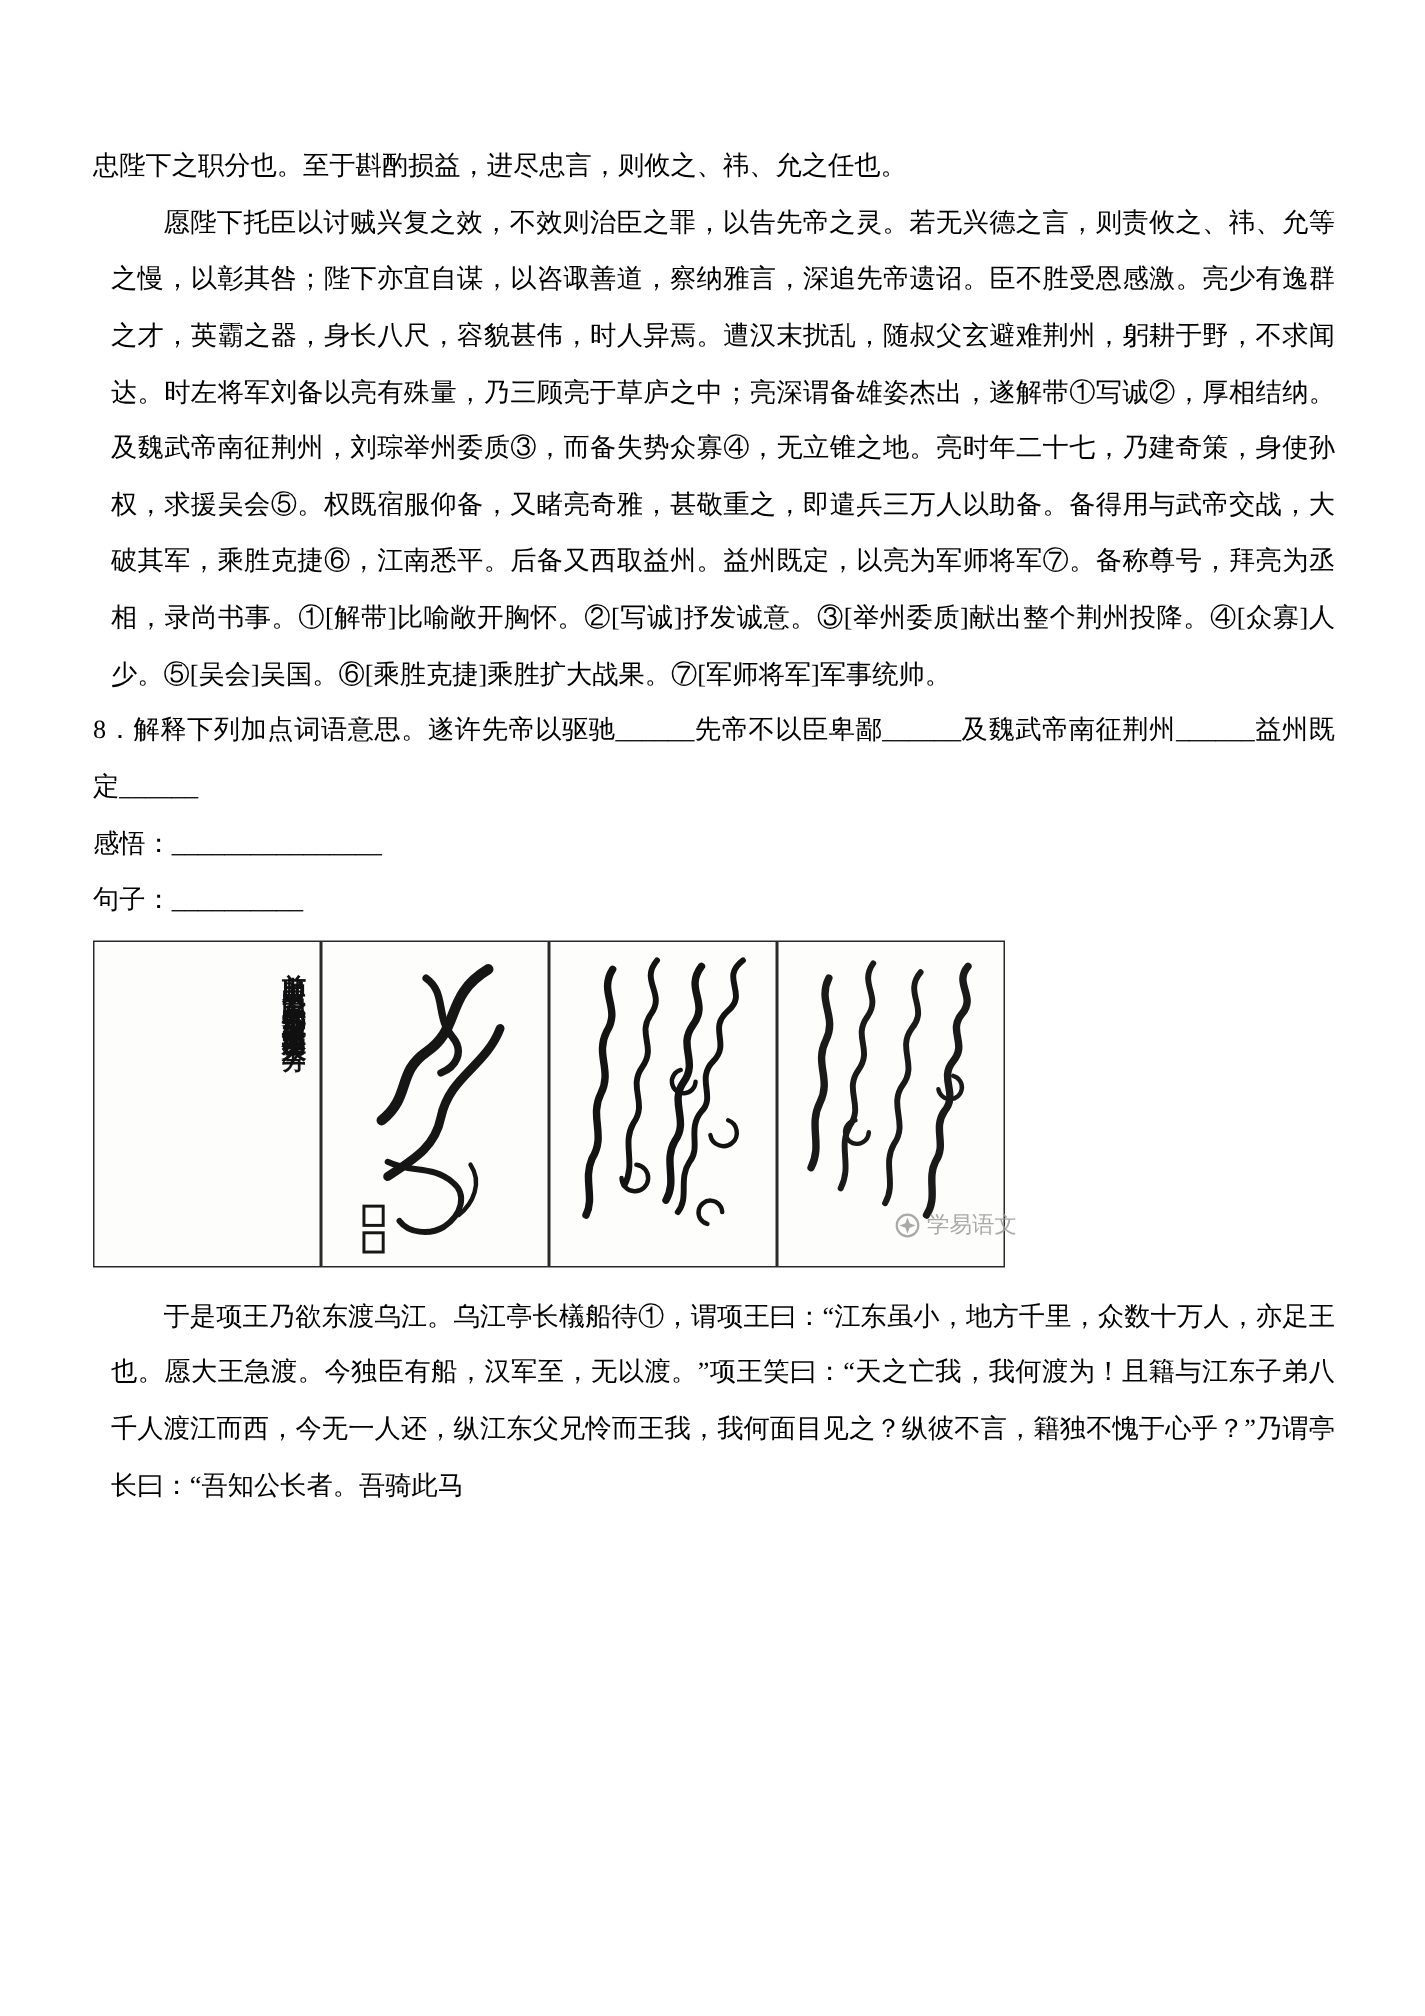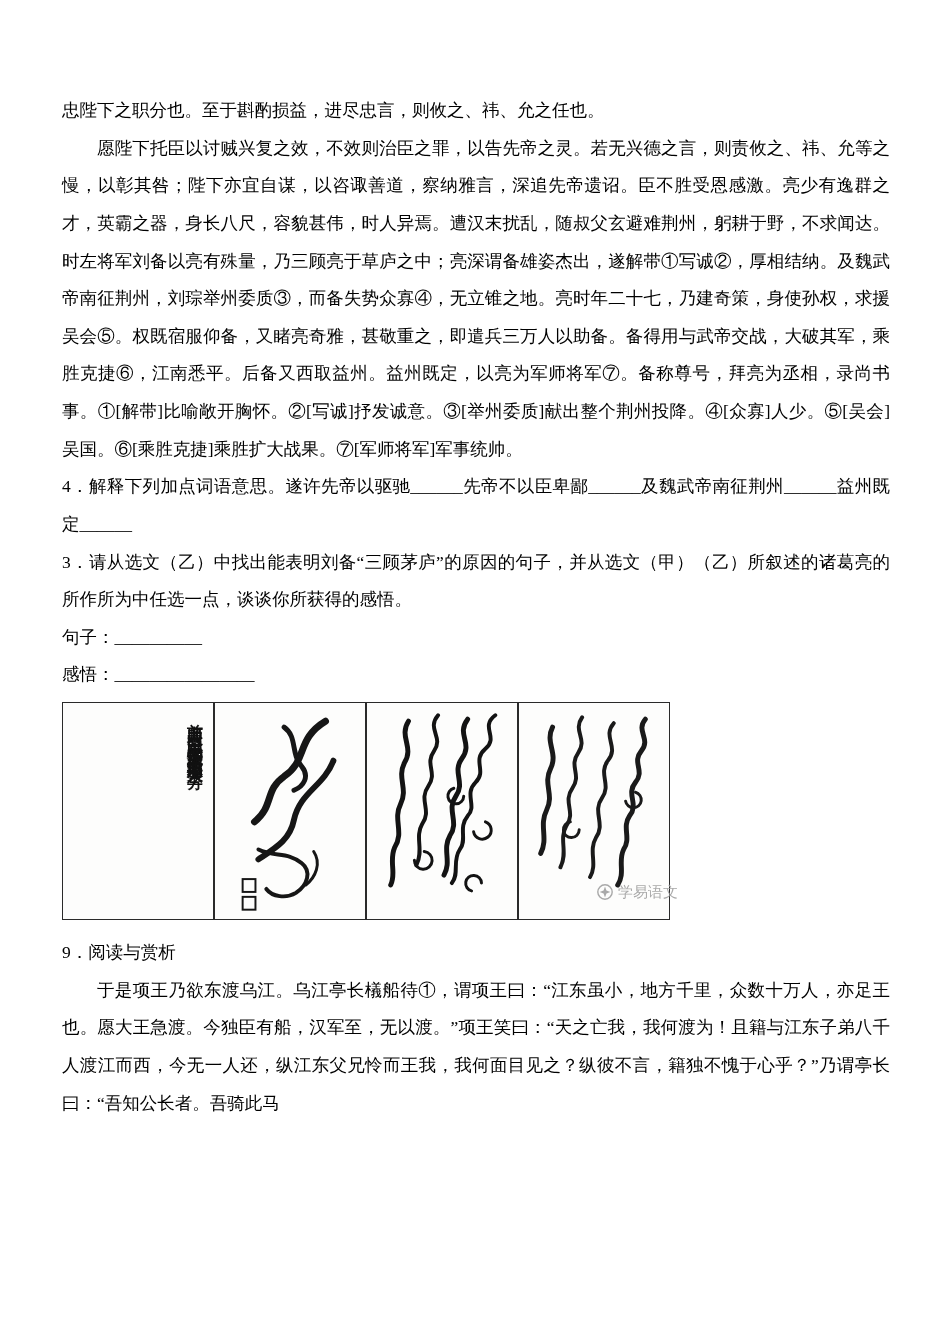--- a/index.html
+++ b/index.html
@@ -9,21 +9,21 @@
     background:#ffffff; color:#000;
     font-family:"Liberation Serif","DejaVu Serif",serif;
   }
   .page {
     width:950px; height:1016px;
     padding:92px 60px 30px 62px;
     font-size:17.5px; line-height:2.15;
     text-align:justify;
   }
   p { margin:0; }
-  .indent { text-indent:2em; }
+  .indent { text-indent:2em;margin-left:12px; }
   .images-row {
     display:flex; gap:0; margin:8px 0 12px 0;
     position:relative; height:220px;
   }
   .calli-box {
     width:152px; height:218px; flex:0 0 auto;
     border:1.5px solid #2a2a2a; background:#fdfdfc;
     position:relative; overflow:hidden;
   }
   .calli-box svg { display:block; width:100%; height:100%; }
@@ -45,28 +45,27 @@
 </style>
 </head>
 <body>
 
 <div class="page">
 
   <p>忠陛下之职分也。至于斟酌损益，进尽忠言，则攸之、祎、允之任也。</p>
 
   <p class="indent">愿陛下托臣以讨贼兴复之效，不效则治臣之罪，以告先帝之灵。若无兴德之言，则责攸之、祎、允等之慢，以彰其咎；陛下亦宜自谋，以咨诹善道，察纳雅言，深追先帝遗诏。臣不胜受恩感激。亮少有逸群之才，英霸之器，身长八尺，容貌甚伟，时人异焉。遭汉末扰乱，随叔父玄避难荆州，躬耕于野，不求闻达。时左将军刘备以亮有殊量，乃三顾亮于草庐之中；亮深谓备雄姿杰出，遂解带①写诚②，厚相结纳。及魏武帝南征荆州，刘琮举州委质③，而备失势众寡④，无立锥之地。亮时年二十七，乃建奇策，身使孙权，求援吴会⑤。权既宿服仰备，又睹亮奇雅，甚敬重之，即遣兵三万人以助备。备得用与武帝交战，大破其军，乘胜克捷⑥，江南悉平。后备又西取益州。益州既定，以亮为军师将军⑦。备称尊号，拜亮为丞相，录尚书事。①[解带]比喻敞开胸怀。②[写诚]抒发诚意。③[举州委质]献出整个荆州投降。④[众寡]人少。⑤[吴会]吴国。⑥[乘胜克捷]乘胜扩大战果。⑦[军师将军]军事统帅。</p>
 
-  <p>4．解释下列加点词语意思。遂许先帝以驱驰______先帝不以臣卑鄙______及魏武帝南征荆州______益州既定______</p>
+  <p>8．解释下列加点词语意思。遂许先帝以驱驰______先帝不以臣卑鄙______及魏武帝南征荆州______益州既定______</p>
 
 
-  <p>3．请从选文（乙）中找出能表明刘备“三顾茅庐”的原因的句子，并从选文（甲）（乙）所叙述的诸葛亮的所作所为中任选一点，谈谈你所获得的感悟。</p>
+
+  <p>感悟：________________</p>
 
   <p>句子：__________</p>
-
-  <p>感悟：________________</p>
 
 
   <div class="images-row">
 
     <div class="calli-box">
       <span class="calli-text">前出师表 臣亮曰先帝创业未半而中道崩殂今天下三分</span>
     </div>
 
     <div class="calli-box">
       <svg viewBox="0 0 152 218">
@@ -109,18 +108,17 @@
     <div class="watermark">
       <svg viewBox="0 0 20 20">
         <circle cx="10" cy="10" r="8" fill="none" stroke="#9b9b9b" stroke-width="1.6"></circle>
         <path d="M10 4 L11.6 8.4 L16 10 L11.6 11.6 L10 16 L8.4 11.6 L4 10 L8.4 8.4 Z" fill="#9b9b9b"></path>
       </svg>
       <span>学易语文</span>
     </div>
 
   </div>
 
-  <p>9．阅读与赏析</p>
 
 
   <p class="indent">于是项王乃欲东渡乌江。乌江亭长檥船待①，谓项王曰：“江东虽小，地方千里，众数十万人，亦足王也。愿大王急渡。今独臣有船，汉军至，无以渡。”项王笑曰：“天之亡我，我何渡为！且籍与江东子弟八千人渡江而西，今无一人还，纵江东父兄怜而王我，我何面目见之？纵彼不言，籍独不愧于心乎？”乃谓亭长曰：“吾知公长者。吾骑此马</p>
 
 </div>
 
 </body></html>

